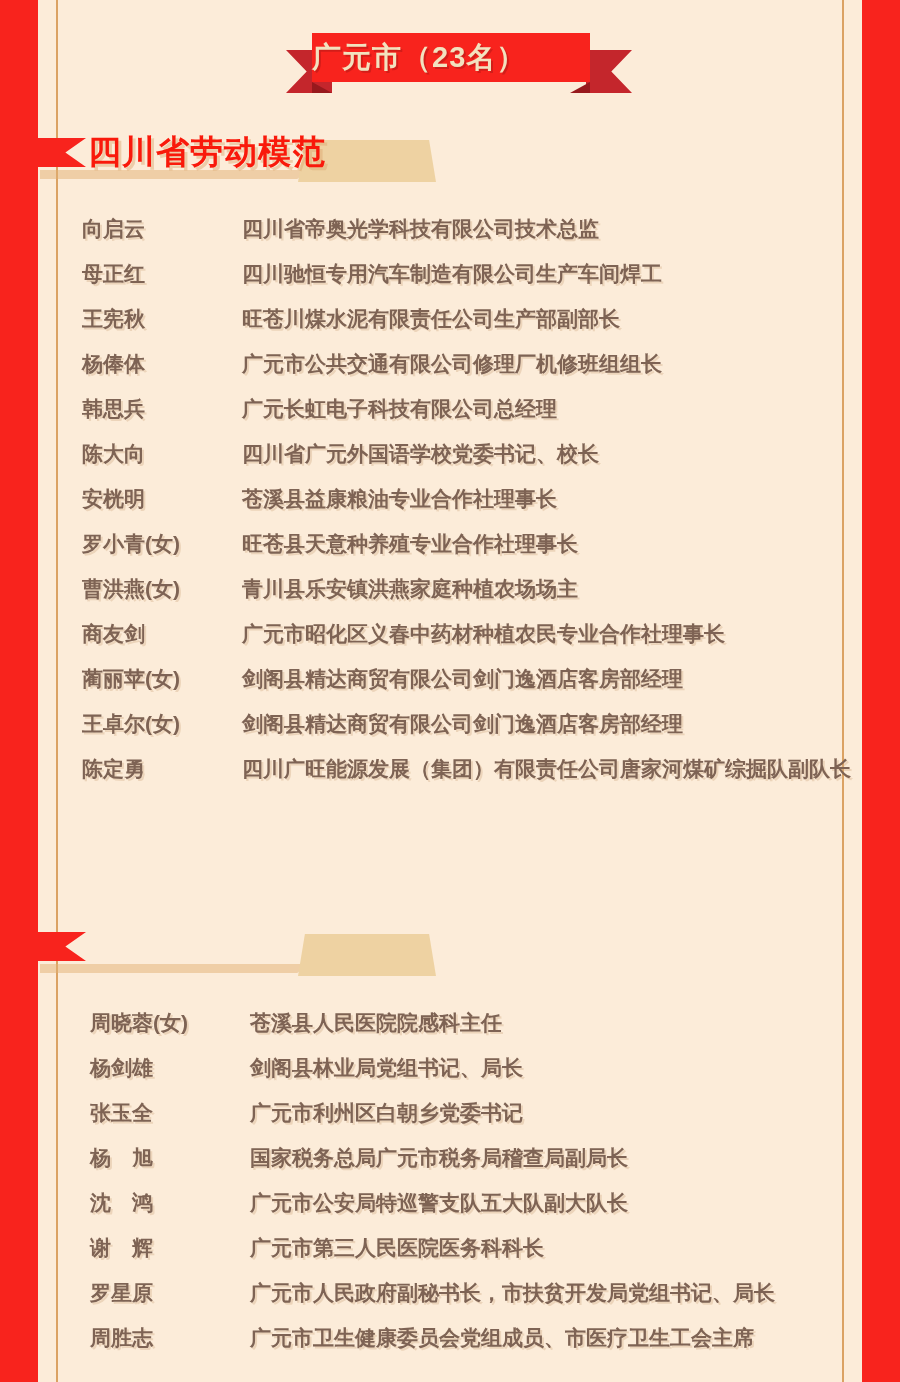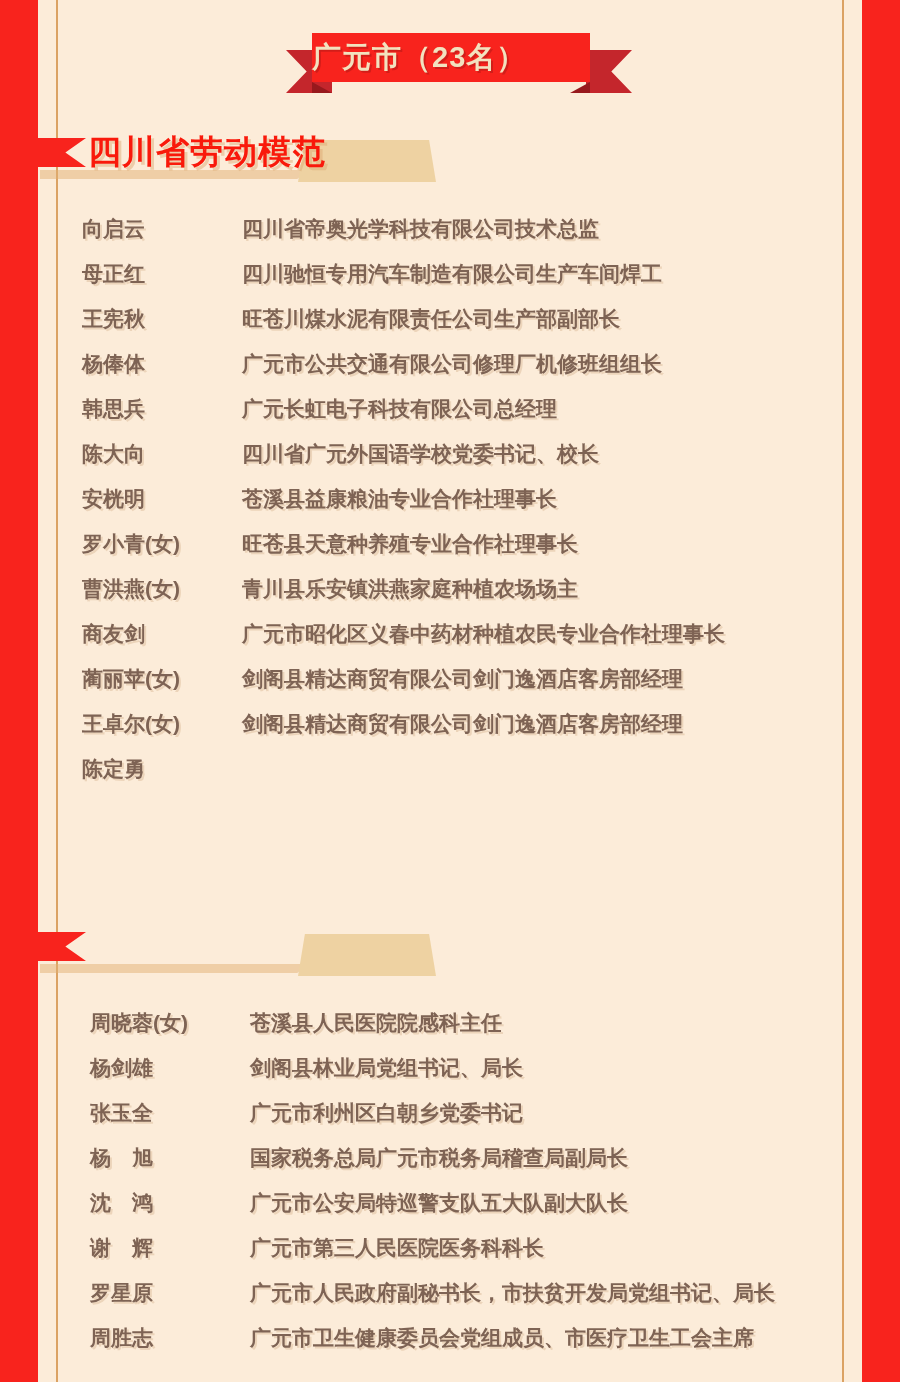--- a/index.html
+++ b/index.html
@@ -133,20 +133,21 @@
       <div class="row">
         <span class="name">蔺丽苹(女)</span>
         <span class="desc">剑阁县精达商贸有限公司剑门逸酒店客房部经理</span>
       </div>
       <div class="row">
         <span class="name">王卓尔(女)</span>
         <span class="desc">剑阁县精达商贸有限公司剑门逸酒店客房部经理</span>
       </div>
       <div class="row">
         <span class="name">陈定勇</span>
+        <span class="desc">四川广旺能源发展（集团）有限责任公司唐家河煤矿综掘队副队长</span>
       </div>
     </div>
 
   <div class="section-header" style="top:922px;">
     <div class="hdr-strip"></div>
     <div class="hdr-para"></div>
     <div class="hdr-flag"></div>
   </div>
 
   <div class="list list-2">

